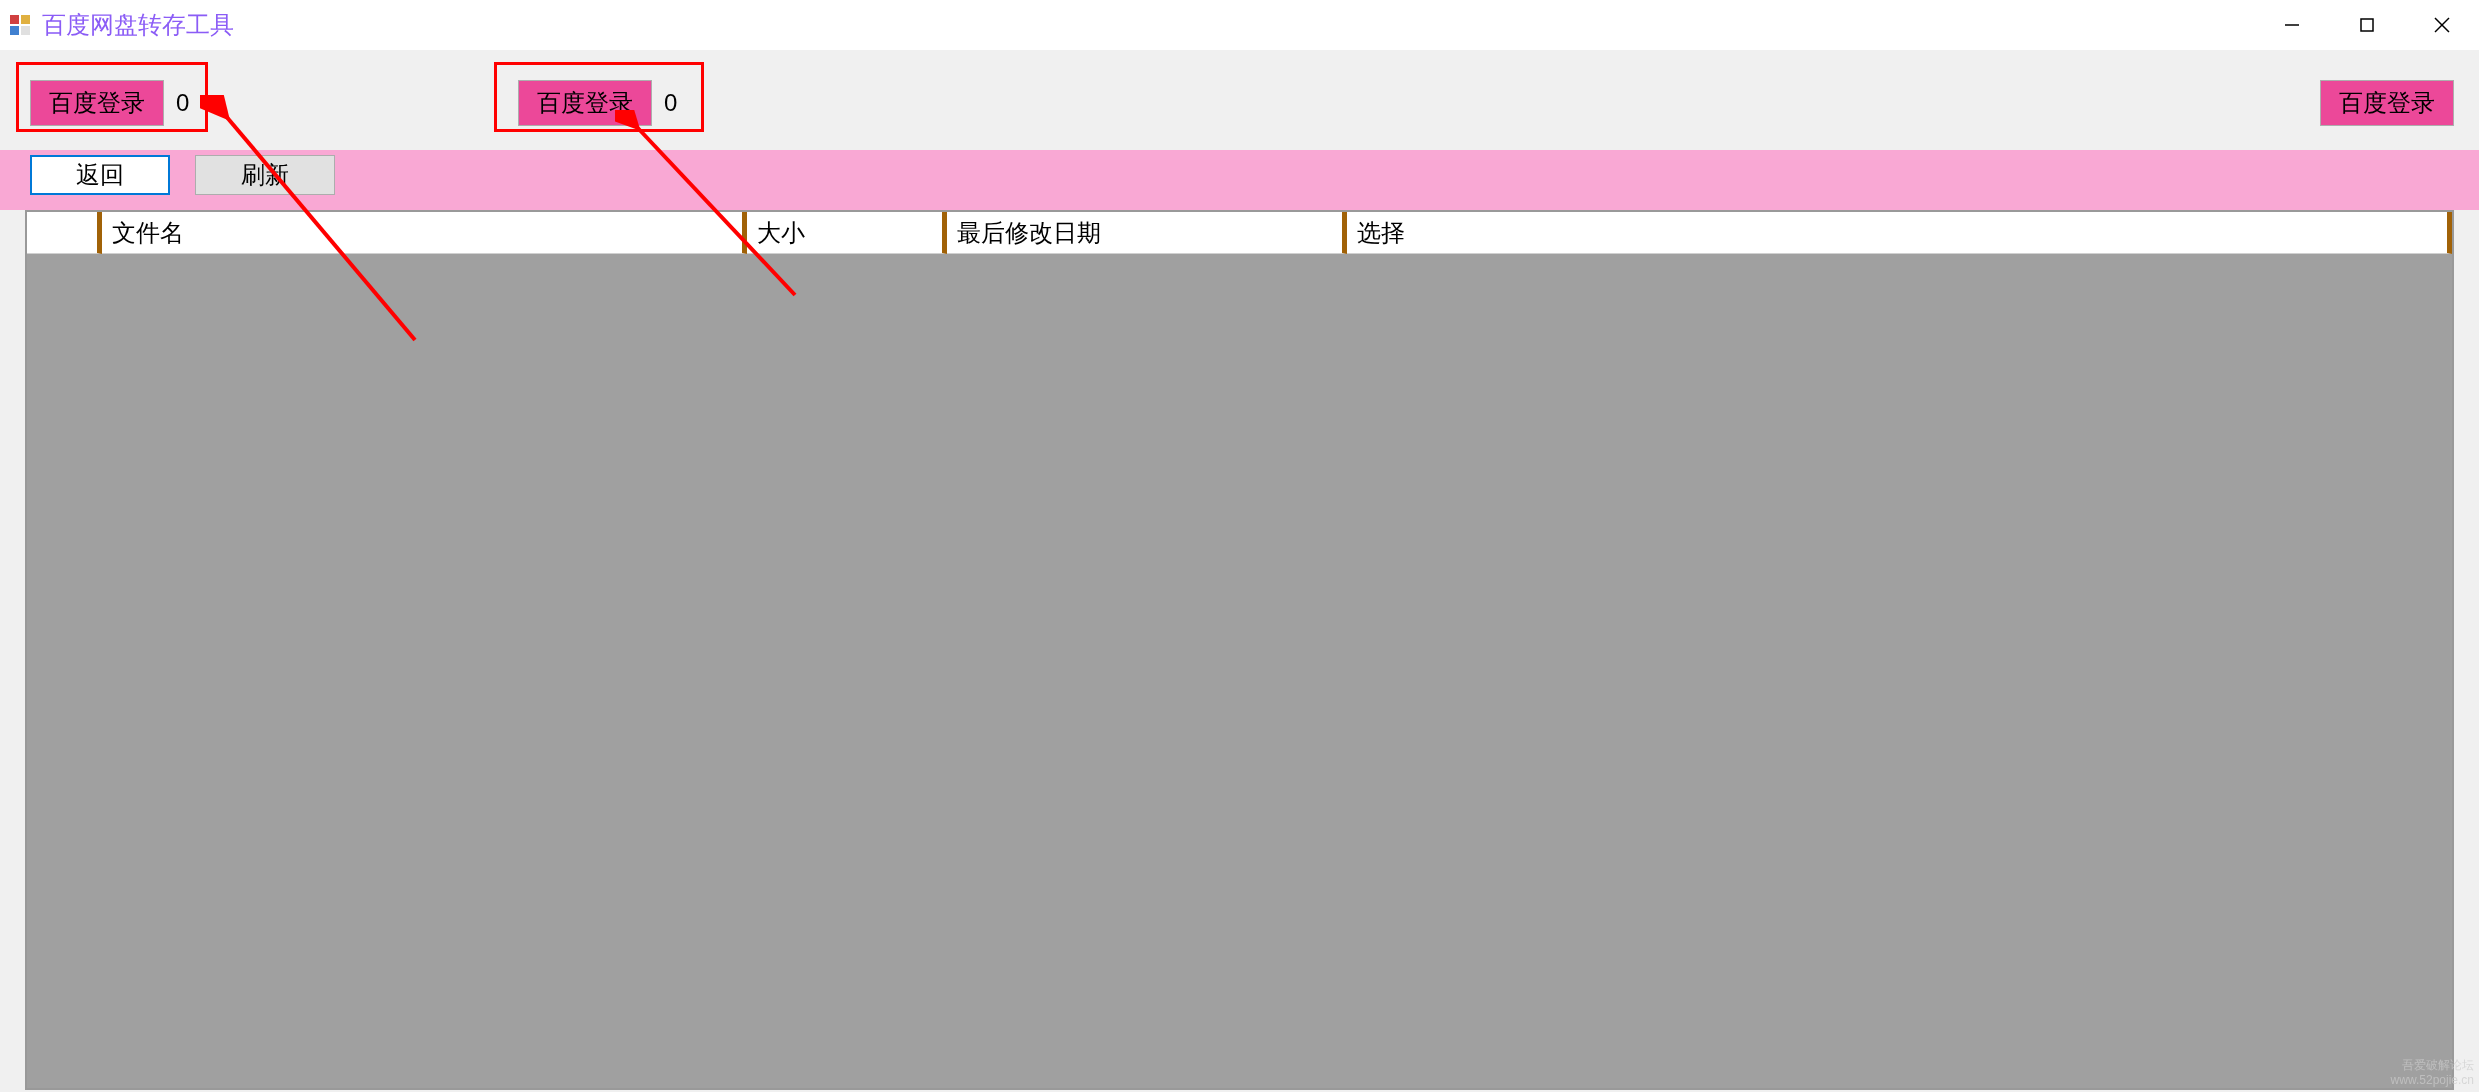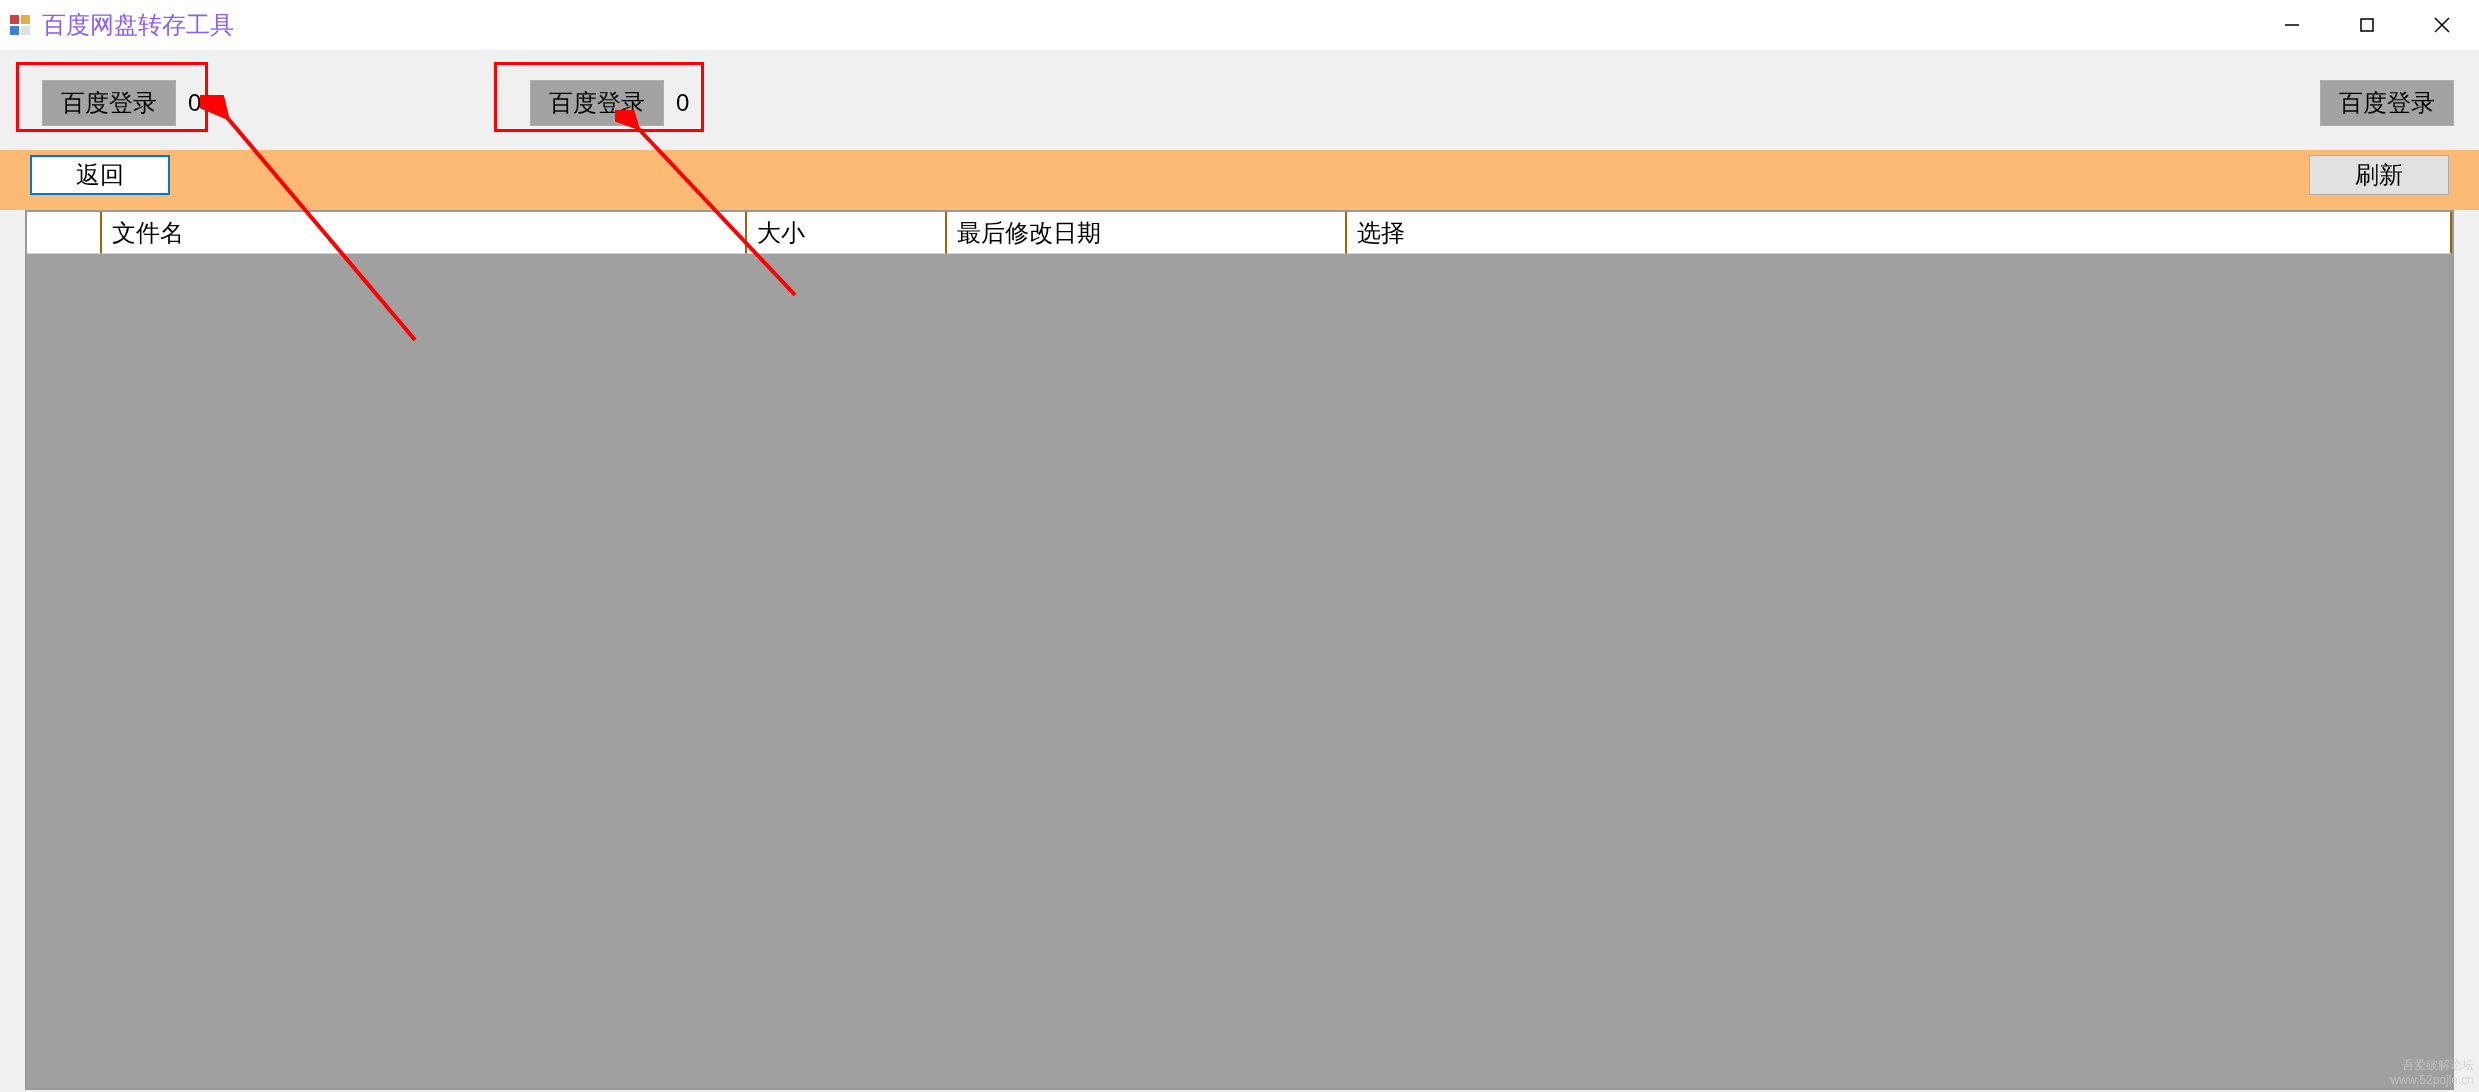--- a/index.html
+++ b/index.html
@@ -72,27 +72,26 @@
     }
     .baidu-group {
       left: 30px;
       top: 30px;
     }
     .ali-group {
       left: 518px;
       top: 30px;
     }
     .std-button {
-      background: #a3a3a3;
+      background: #ec4899;
       border: 1px solid #adadad;
       padding: 6px 18px;
       font-size: 24px;
       font-family: Liberation Serif, serif;
       cursor: pointer;
-      margin-left: 12px;
     }
     .count-label {
       font-size: 24px;
       color: #000;
     }
     .progress-btn-wrap {
       position: absolute;
       right: 25px;
       top: 30px;
     }
@@ -107,25 +106,24 @@
       width: 192px;
       height: 70px;
     }
     .hb2 {
       left: 494px;
       top: 62px;
       width: 210px;
       height: 70px;
     }
     .nav-row {
-      background: #fdba74;
+      background: #f9a8d4;
       padding: 5px 30px 15px 30px;
       display: flex;
       gap: 25px;
-      justify-content: space-between;
     }
     .nav-button {
       width: 140px;
       height: 40px;
       font-size: 24px;
       font-family: inherit;
       cursor: pointer;
     }
     .back-btn {
       background: #ffffff;
@@ -144,21 +142,21 @@
       height: 880px;
       overflow: hidden;
     }
     .table-header {
       display: flex;
       background: #a0a0a0;
       height: 42px;
     }
     .th-cell {
       background: #ffffff;
-      border-right: 2px solid #a16207;
+      border-right: 5px solid #a16207;
       border-bottom: 1px solid #d0d0d0;
       padding: 6px 10px;
       font-size: 24px;
       color: #000;
       display: flex;
       align-items: center;
     }
     .th-icon { width: 75px; }
     .th-name { width: 645px; }
     .th-size { width: 200px; }

